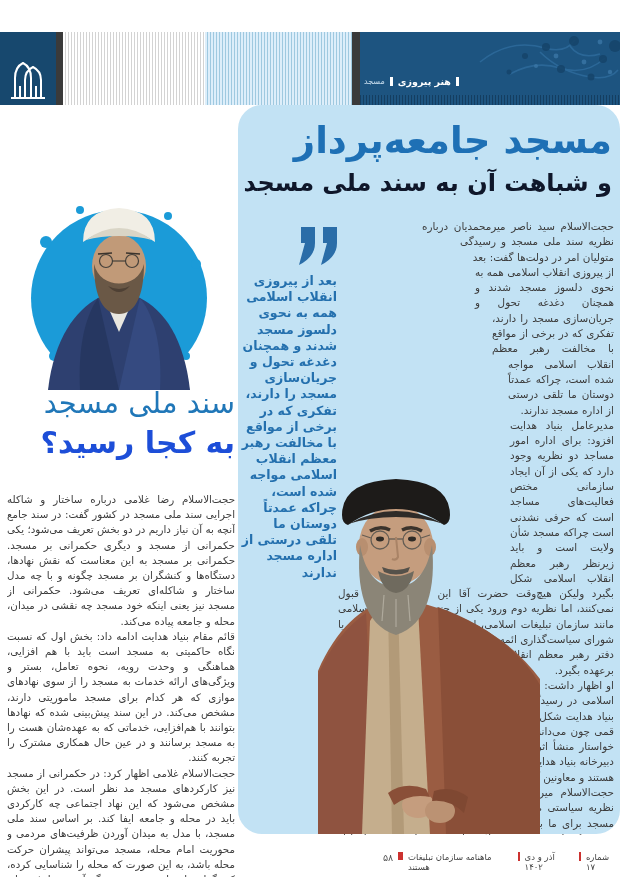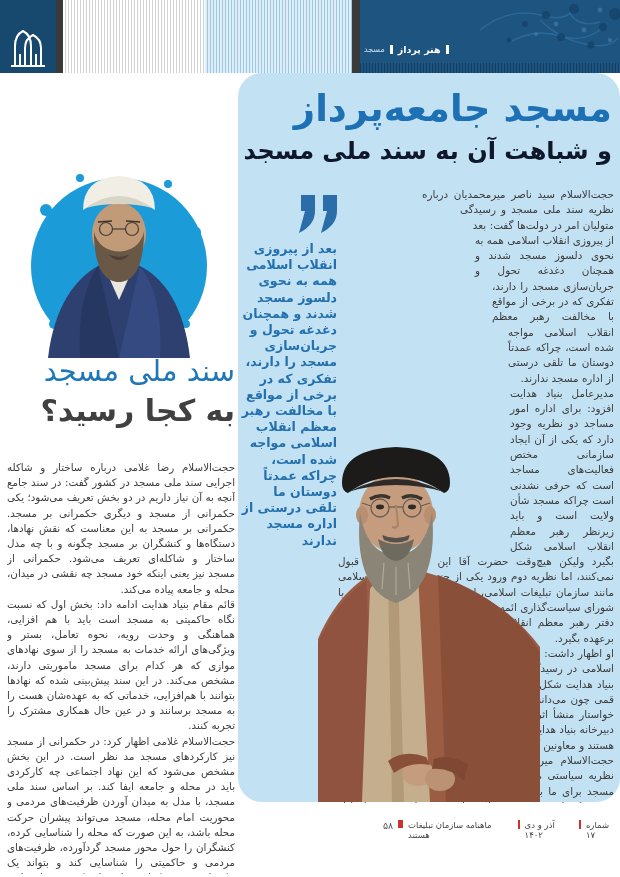--- a/index.html
+++ b/index.html
@@ -1,18 +1,18 @@
 <!DOCTYPE html>
 <html lang="fa"><head>
 <meta charset="utf-8">
 <style>
   * { margin:0; padding:0; box-sizing:border-box; }
   html,body { width:620px; height:877px; }
   body { font-family:"DejaVu Sans", sans-serif; background:#ffffff; position:relative; overflow:hidden; }
-  .page { position:absolute; inset:0; width:620px; height:712px; background:#ffffff; }
+  .page { position:absolute; inset:0; width:620px; height:712px; background:#ffffff;margin-top:32px; }
 
   
   .header-band { position:absolute; left:0; top:0; width:620px; height:73px; }
   .logo-block { position:absolute; left:0; top:0; width:56px; height:73px; background:#17486e; }
   .logo-block svg { position:absolute; left:9px; top:26px; }
   .dark-bar-1 { position:absolute; left:56px; top:0; width:7px; height:73px; background:#3a3a3a; }
   .stripes-white { position:absolute; left:63px; top:0; width:142px; height:73px;
     background:repeating-linear-gradient(90deg,#ffffff 0 2px,#d3d3d3 2px 3px); }
   .stripes-blue { position:absolute; left:205px; top:0; width:147px; height:73px;
     background:repeating-linear-gradient(90deg,#ddeefa 0 2px,#9fc9e0 2px 3px); }
@@ -23,21 +23,21 @@
   .section-tab { position:absolute; left:4px; top:44px; display:flex; align-items:center; gap:5px; direction:ltr; }
   .tab-secondary { color:#cfe3f2; font-size:8px; }
   .tab-primary { color:#ffffff; font-size:9.5px; font-weight:bold; }
   .tab-block { width:3px; height:9px; background:#ffffff; display:inline-block; }
 
   
   .sidebar { position:absolute; left:0; top:73px; width:238px; height:804px; background:#ffffff; }
   .portrait1 { position:absolute; left:20px; top:75px; width:198px; height:210px; }
   .side-headline { position:absolute; left:6px; top:280px; width:229px; text-align:right; direction:rtl; line-height:1.3; }
   .side-headline .l1 { color:#2077b8; font-size:29px; font-weight:normal; }
-  .side-headline .l2 { color:#404040; font-size:30px; font-weight:bold; }
+  .side-headline .l2 { color:#1d4ed8; font-size:30px; font-weight:bold; }
   .side-body { position:absolute; left:7px; top:387px; width:228px; height:414px; overflow:hidden;
     direction:rtl; text-align:justify; font-size:10.3px; line-height:15.2px; color:#3c3c3c; }
   .side-body p { margin:0; }
 
   
   .main-panel { position:absolute; left:238px; top:73px; width:382px; height:729px; background:#c2e2f4;border-radius:24px; }
   .article-title { position:absolute; right:8px; top:14px; direction:rtl; text-align:right;
     color:#1e70b5; font-size:37px; font-weight:bold; letter-spacing:-0.5px; white-space:nowrap; }
   .article-subtitle { position:absolute; right:8px; top:64px; direction:rtl; text-align:right;
     color:#0f172a; font-size:24px; font-weight:bold; white-space:nowrap; }
@@ -102,21 +102,21 @@
           <circle cx="196" cy="24" r="2.4"></circle>
             <circle cx="224" cy="30" r="2.4"></circle>
             <circle cx="250" cy="40" r="2.2"></circle>
           <circle cx="176" cy="34" r="2"></circle>
             <circle cx="240" cy="10" r="2.4"></circle>
         </g>
       </svg>
       <div class="section-tab">
         <span class="tab-secondary">مسجد</span>
         <span class="tab-block"></span>
-        <span class="tab-primary">هنر پرداز</span>
+        <span class="tab-primary">هنر پیروزی</span>
         <span class="tab-block"></span>
       </div>
     </div>
   </div>
 
   <div class="sidebar">
     <div class="portrait1">
       <svg width="198" height="210" viewBox="0 0 198 210">
         <g fill="#1b9bd8">
           <circle cx="99" cy="118" r="88"></circle>

